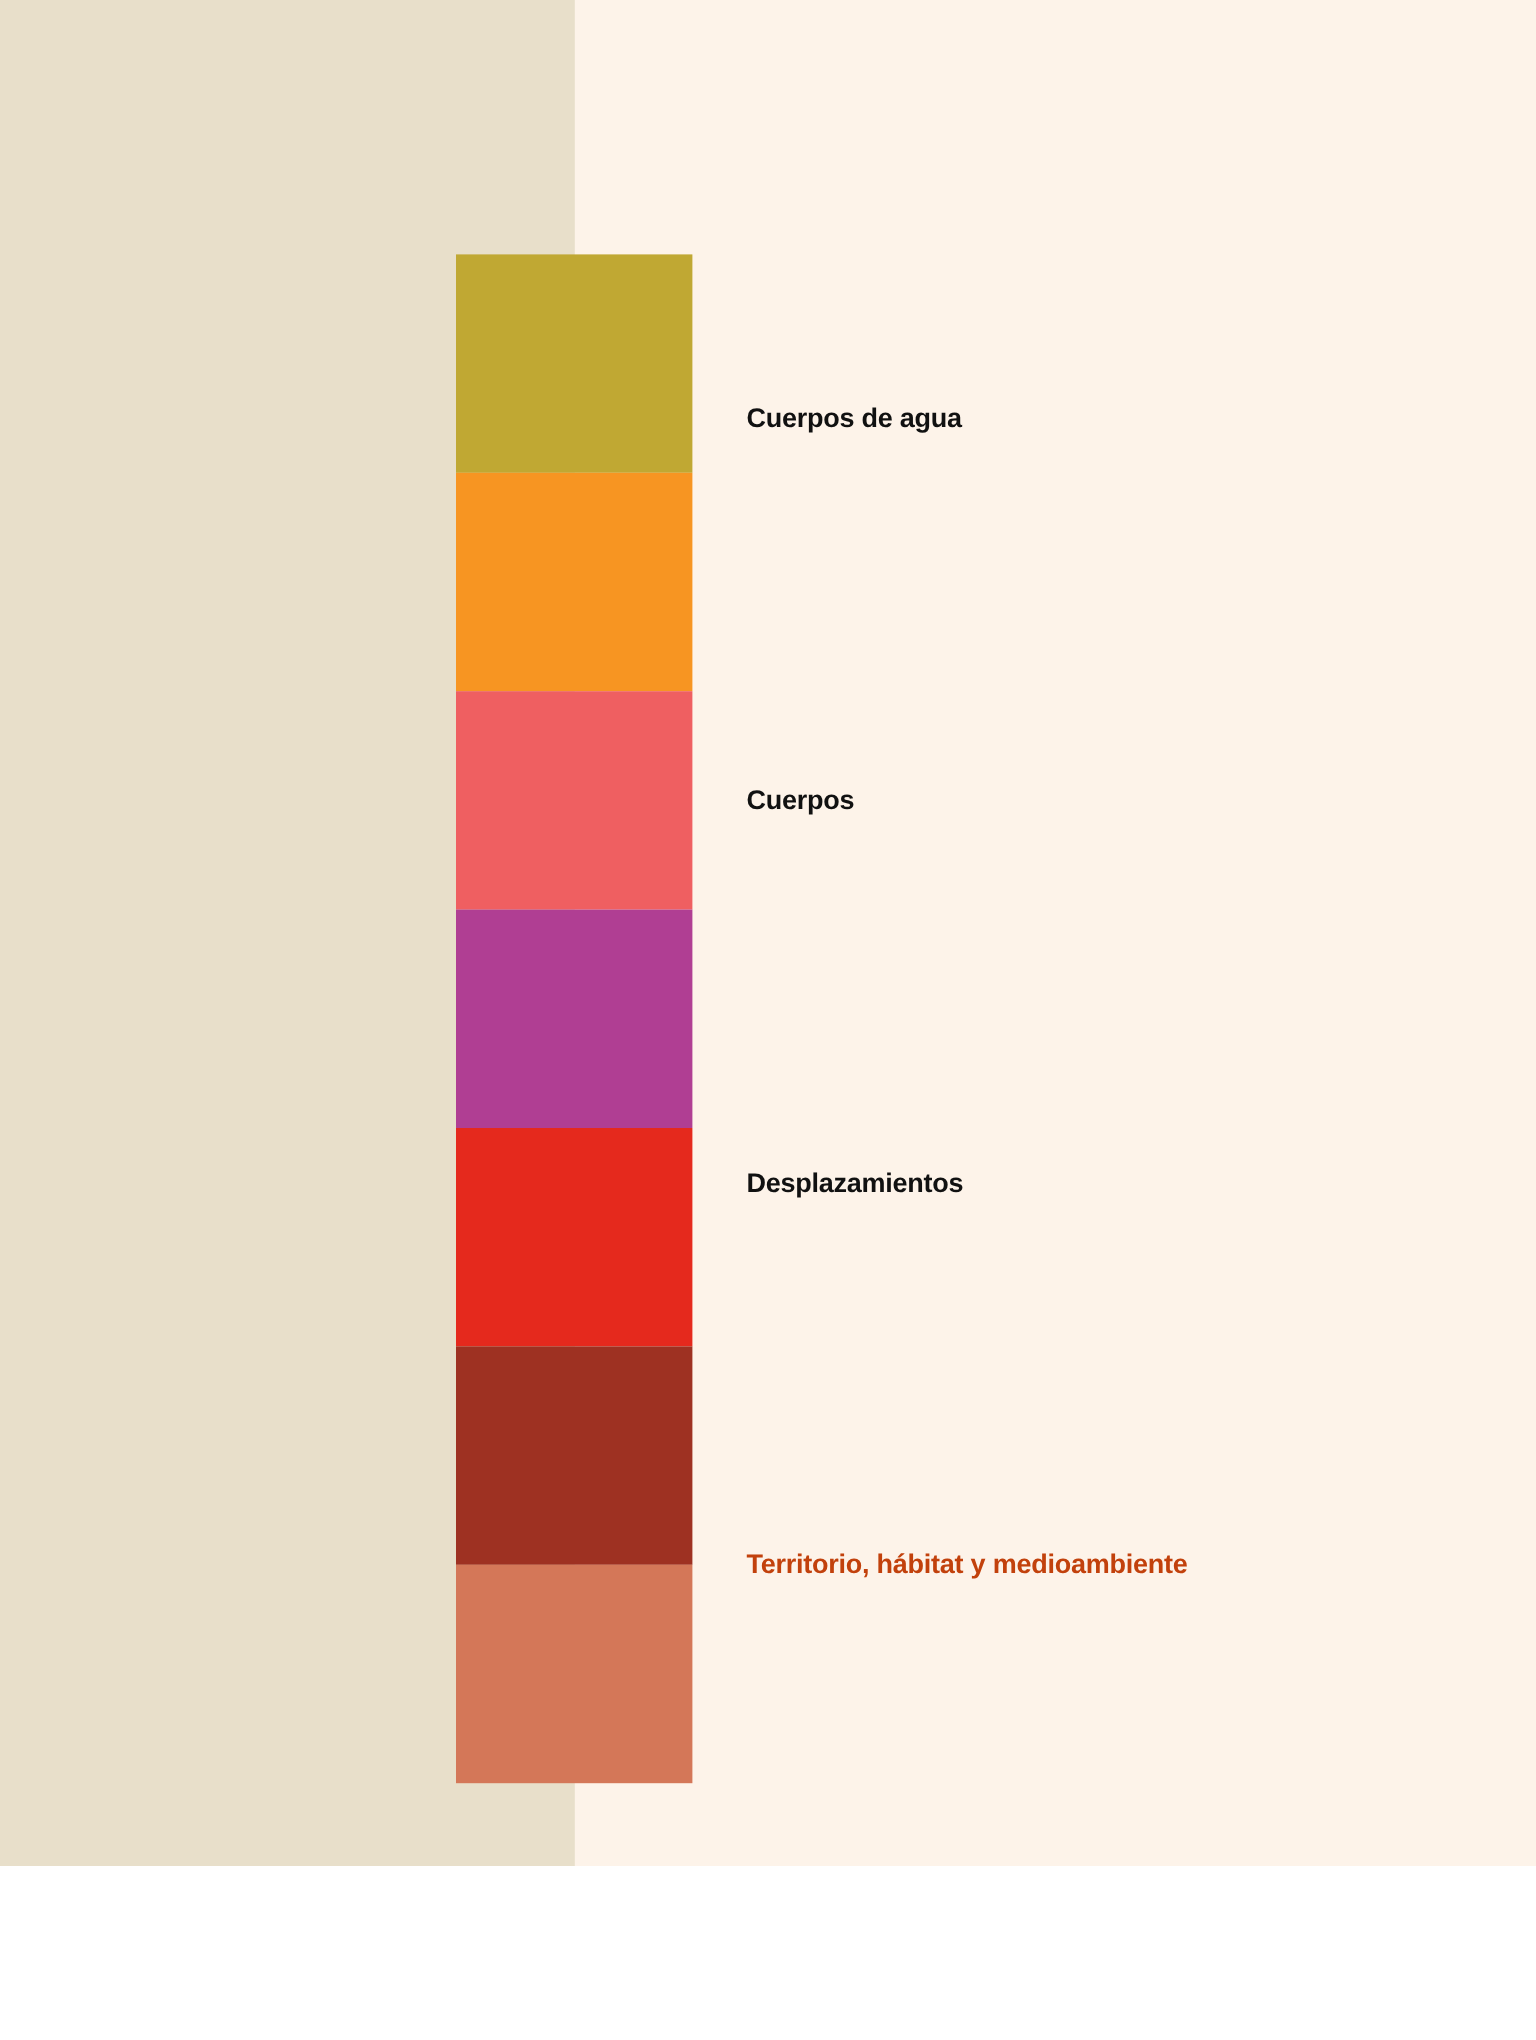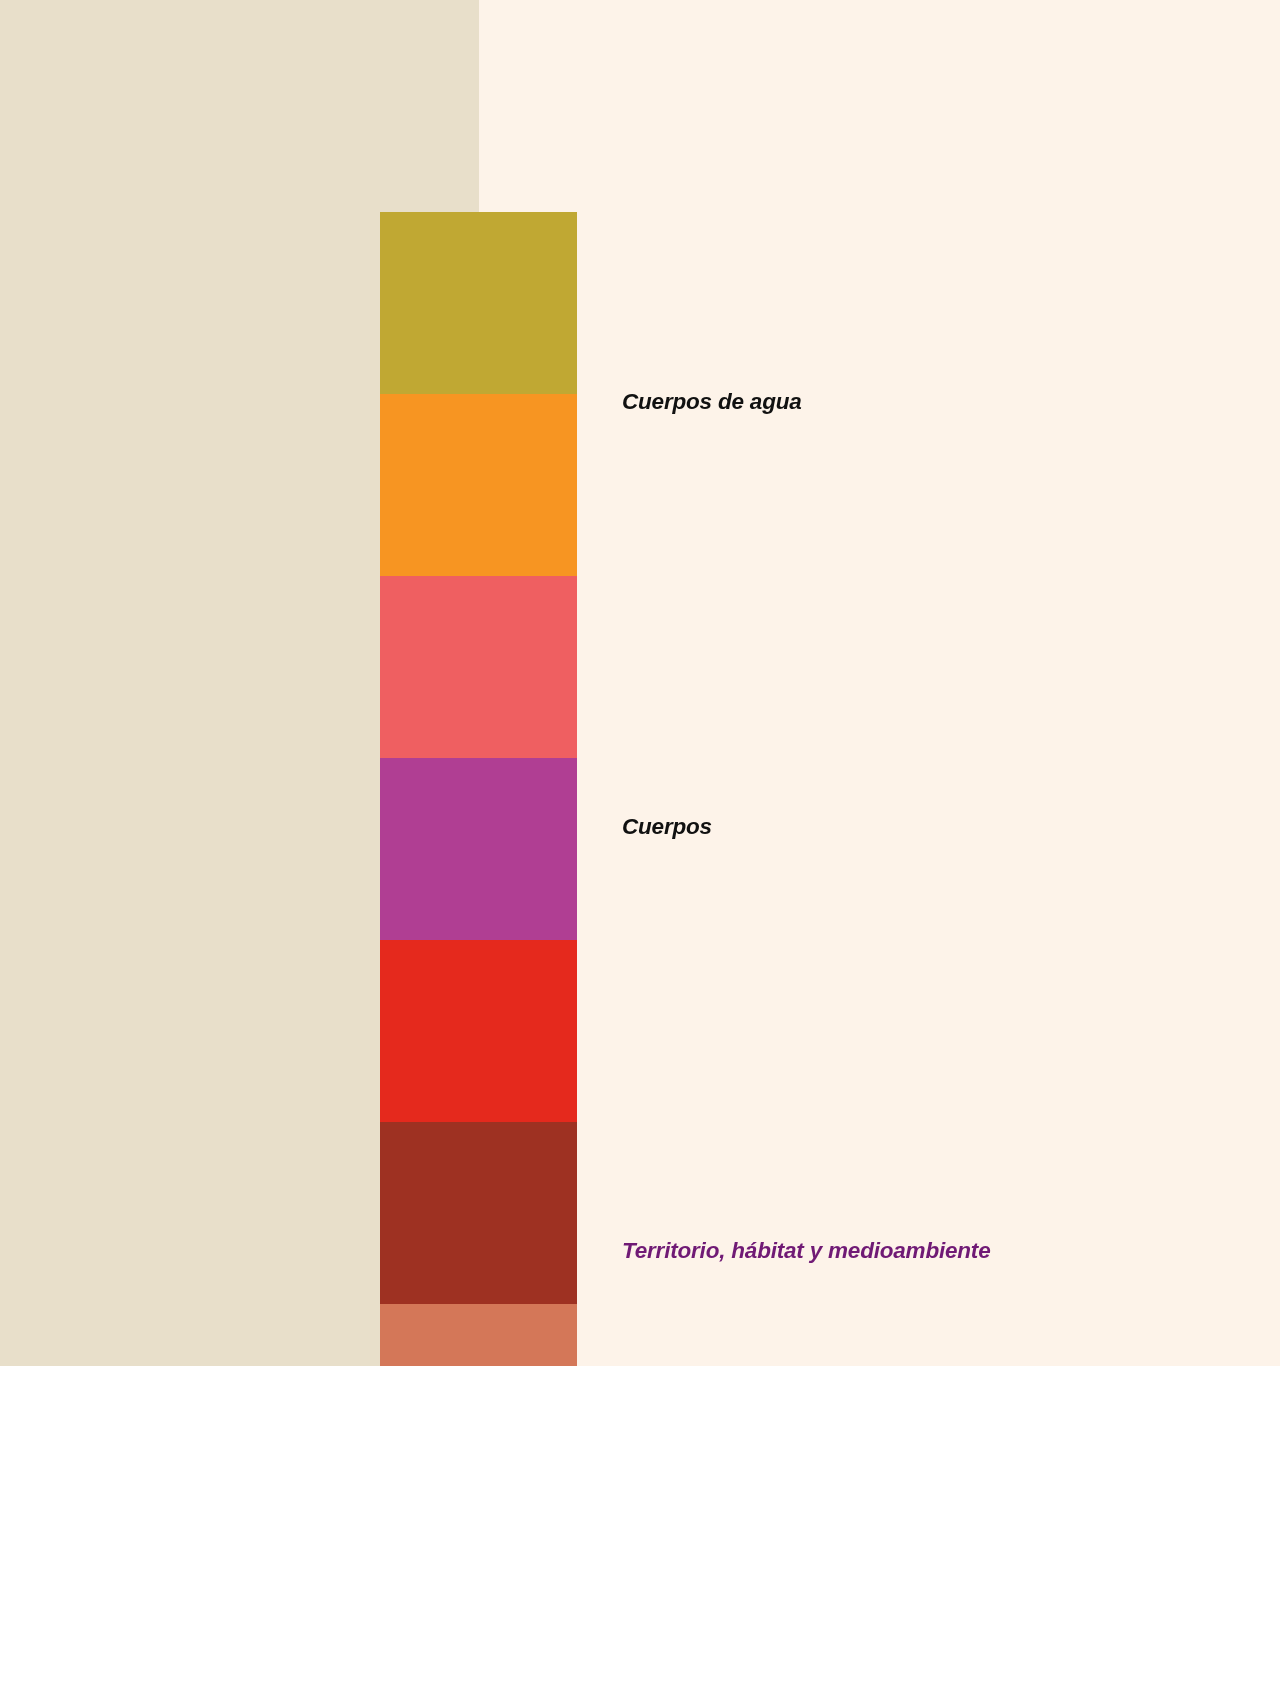--- a/index.html
+++ b/index.html
@@ -10,24 +10,23 @@
   body {
     width: 1280px;
     height: 1700px;
     font-family: "Liberation Sans", sans-serif;
     overflow: hidden;
   }
 
   .page {
     position: relative;
     width: 1280px;
-    height: 1366px;
+    height: 1555px;
     background: #FDF3E9;
     overflow: hidden;
-    font-style: italic;
   }
 
   
   .left-panel {
     position: absolute;
     left: 0;
     top: 0;
     width: 479px;
     height: 1700px;
     background: #E8DFCA;
@@ -94,17 +93,20 @@
   </div>
 
   <div class="labels-column">
     <div class="label-row">
       <span class="label-text" style="color: rgb(17, 17, 17);">Cuerpos de agua</span>
     </div>
     <div class="label-row">
       <span class="label-text" style="color: rgb(17, 17, 17);">Cuerpos</span>
     </div>
     <div class="label-row">
-      <span class="label-text" style="color: #701a75;">Territorio, hábitat y medioambiente</span>
+      <span class="label-text" style="color: rgb(17, 17, 17);">Desplazamientos</span>
+    </div>
+    <div class="label-row">
+      <span class="label-text" style="color: #c2410c;">Territorio, hábitat y medioambiente</span>
     </div>
   </div>
 
 </div>
 
 </body></html>

